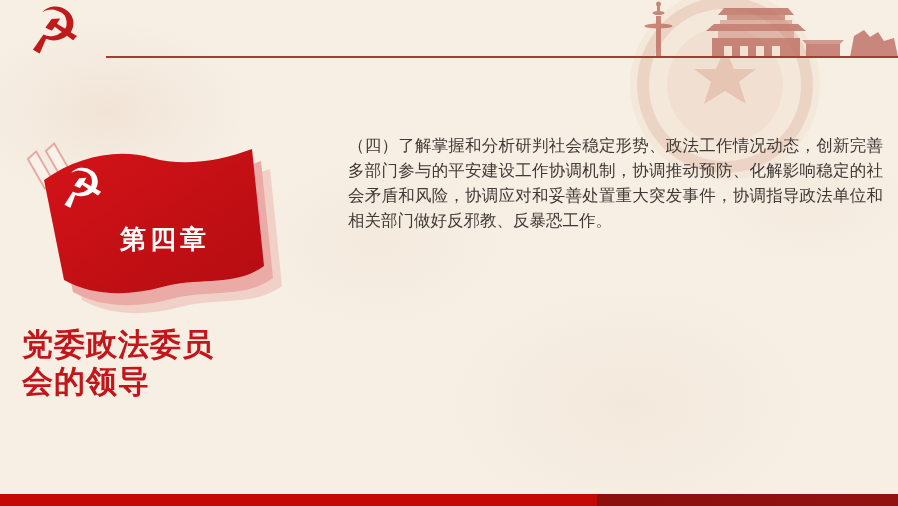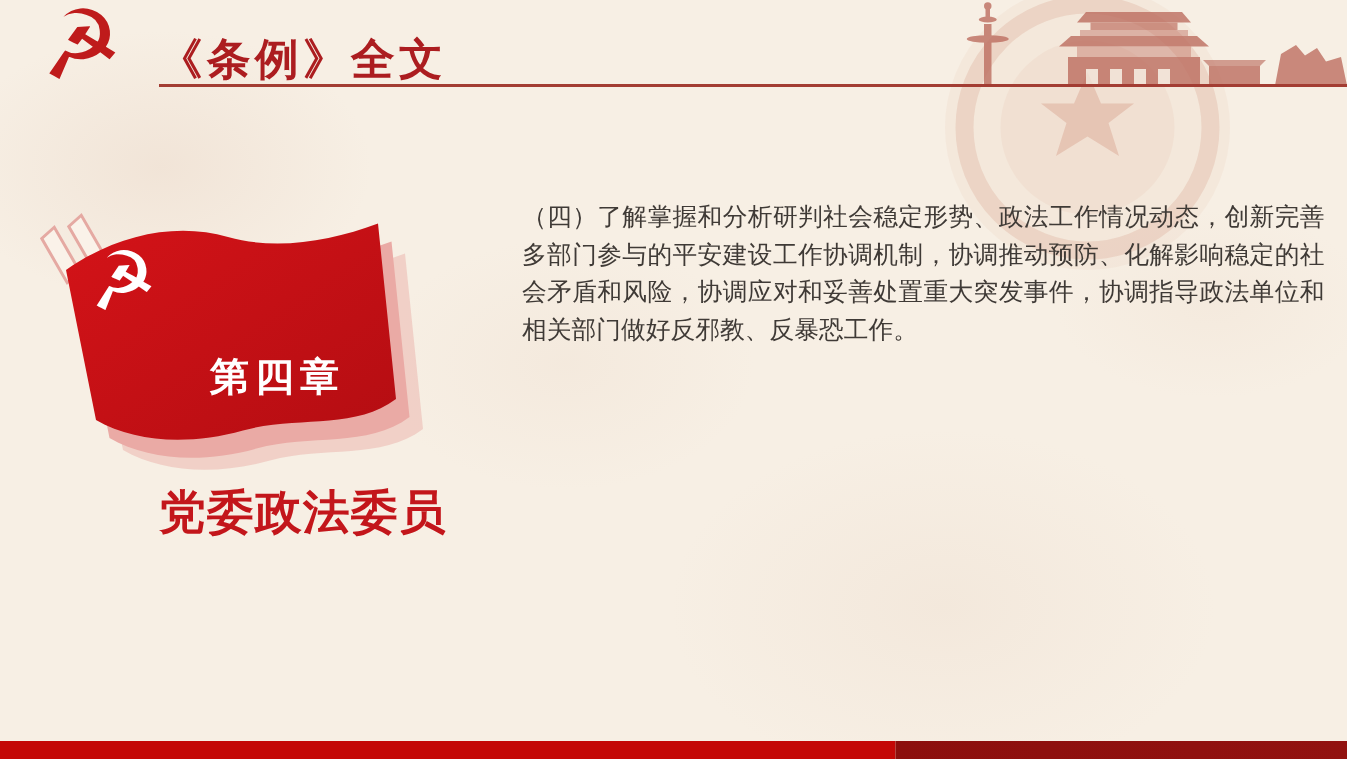--- a/index.html
+++ b/index.html
@@ -43,28 +43,28 @@
   }
   .ribbon.r1{left:6px;top:6px;}
   .ribbon.r2{left:24px;top:-2px;}
   .flag-svg{position:absolute;left:0;top:0;}
   .flag-emblem{
     position:absolute;left:30px;top:14px;
     font-size:52px;line-height:56px;color:#ffffff;
     transform:rotate(-8deg);
   }
   .chapter-label{
-    position:absolute;left:72px;top:88px;width:130px;
-    text-align:right;
+    position:absolute;left:72px;top:76px;width:130px;
+    text-align:center;
     font-size:26px;font-weight:bold;letter-spacing:4px;color:#ffffff;font-family:Liberation Serif, serif;
   }
   .chapter-title{
     position:absolute;left:22px;top:326px;width:276px;
-    text-align:right;color:#c3161b;
-    font-size:31px;font-weight:bold;line-height:37px;letter-spacing:1px;font-family:Liberation Mono, monospace;
+    text-align:left;color:#c3161b;
+    font-size:31px;font-weight:bold;line-height:37px;letter-spacing:1px;
   }
   
   .body-text{
     position:absolute;left:348px;top:121px;width:535px;
     color:#3f3a36;font-size:16.5px;line-height:25px;
     text-align:justify;
   }
   .body-text p{margin:12px 0 5px 0;}
   
   .footer-bar{position:absolute;left:0;bottom:0;width:898px;height:12px;}
@@ -78,21 +78,20 @@
 <div class="slide">
 
   <svg class="watermark" width="240" height="220" viewBox="0 0 240 220">
     <circle cx="120" cy="105" r="95" fill="rgba(230,190,170,0.14)"></circle>
     <circle cx="120" cy="105" r="82" fill="none" stroke="rgba(205,135,110,0.20)" stroke-width="12"></circle>
     <circle cx="120" cy="105" r="58" fill="rgba(225,175,150,0.12)"></circle>
     <polygon points="120,68 129,89 151,89 134,102 141,124 120,111 99,124 106,102 89,89 111,89" fill="rgba(200,120,95,0.26)"></polygon>
   </svg>
 
   <span class="party-emblem">☭</span>
-  <h1 class="page-title">《条例》全文</h1>
   <div class="header-rule"></div>
 
   <svg class="tiananmen" width="278" height="58" viewBox="0 0 278 58">
     <g fill="#bd6e60" opacity="0.8">
 
       <rect x="36" y="16" width="5" height="41"></rect>
       <ellipse cx="38.5" cy="26" rx="14" ry="2.5"></ellipse>
       <ellipse cx="38.5" cy="13" rx="6" ry="2"></ellipse>
       <rect x="37" y="5" width="3" height="7"></rect>
       <circle cx="38.5" cy="4" r="2.5"></circle>
@@ -129,20 +128,21 @@
       <path d="M16,34 C50,10 90,2 124,12 C156,21 192,15 224,3 L236,120 C208,141 170,131 134,141 C98,151 62,149 36,134 Z" transform="translate(18,20)" fill="rgba(233,170,165,0.45)"></path>
       <path d="M16,34 C50,10 90,2 124,12 C156,21 192,15 224,3 L236,120 C208,141 170,131 134,141 C98,151 62,149 36,134 Z" transform="translate(9,12)" fill="#eaaaa5"></path>
       <path d="M16,34 C50,10 90,2 124,12 C156,21 192,15 224,3 L236,120 C208,141 170,131 134,141 C98,151 62,149 36,134 Z" fill="url(#fgrad)"></path>
     </svg>
     <span class="flag-emblem">☭</span>
     <div class="chapter-label">第四章</div>
   </div>
 
   <div class="chapter-title">
     <div>党委政法委员</div>
+    <div>会的领导</div>
   </div>
 
   <div class="body-text">
     <p>（四）了解掌握和分析研判社会稳定形势、政法工作情况动态，创新完善多部门参与的平安建设工作协调机制，协调推动预防、化解影响稳定的社会矛盾和风险，协调应对和妥善处置重大突发事件，协调指导政法单位和相关部门做好反邪教、反暴恐工作。</p>
   </div>
 
   <div class="footer-bar">
     <div class="footer-bright"></div>
     <div class="footer-dark"></div>
   </div>

